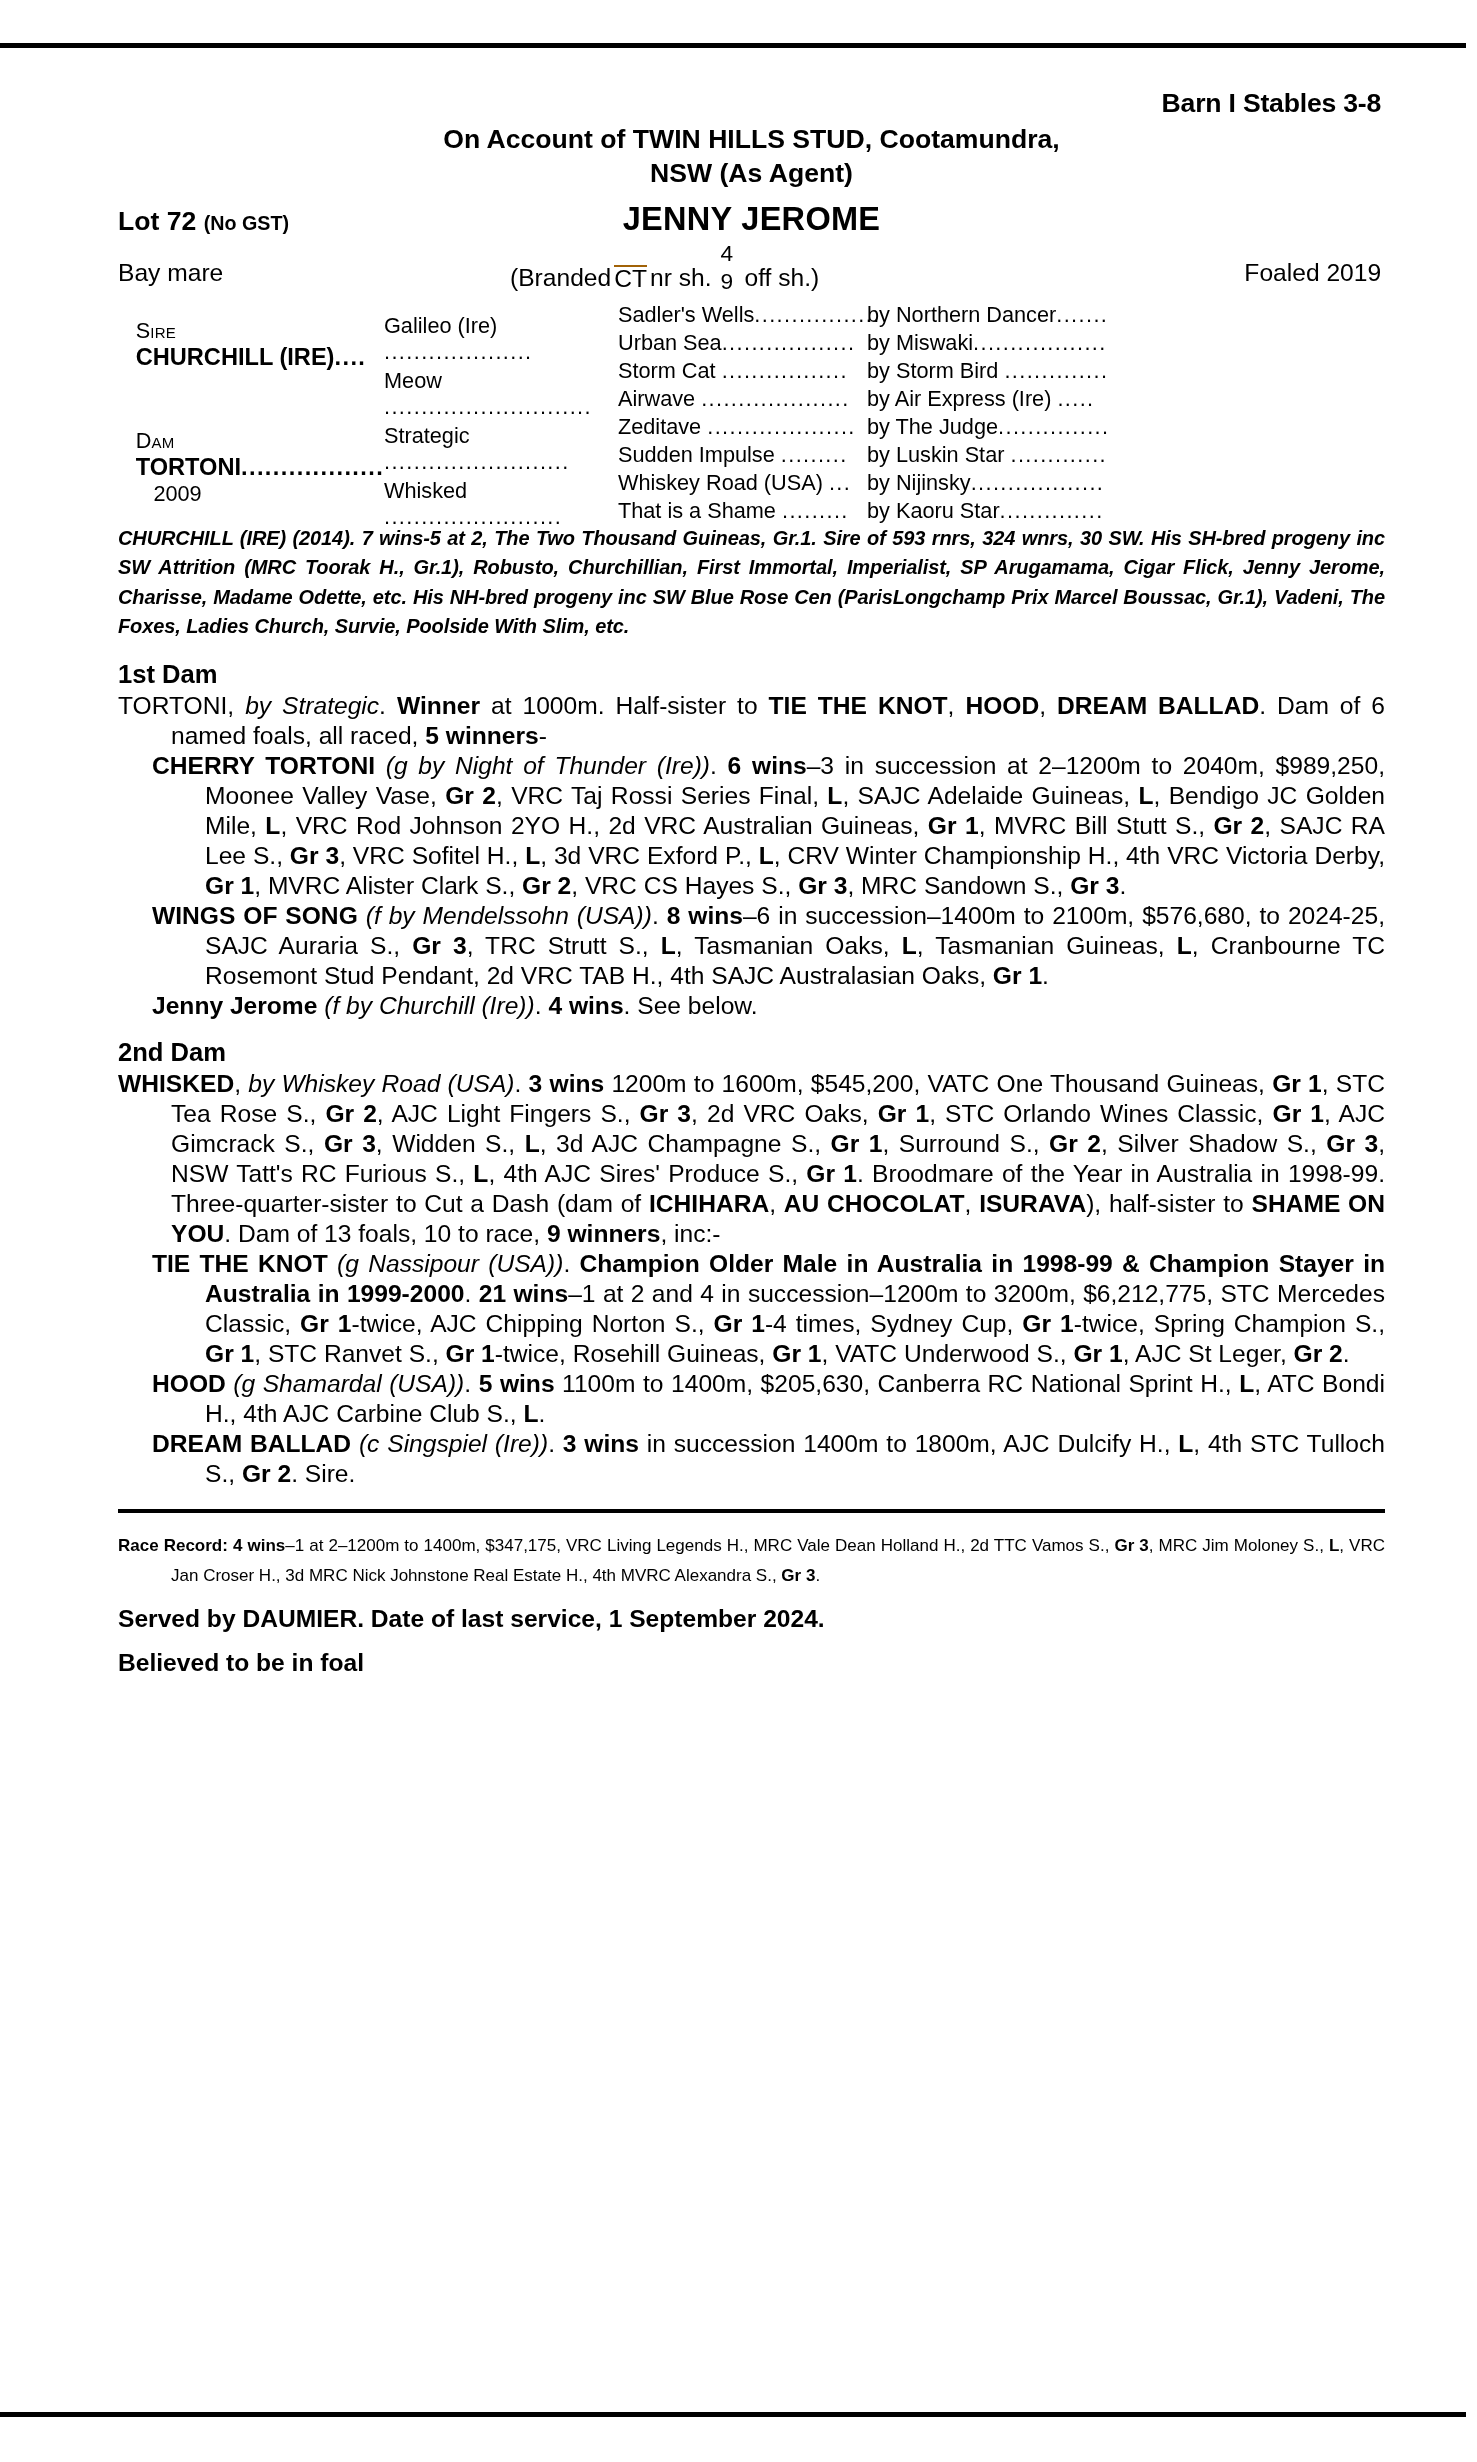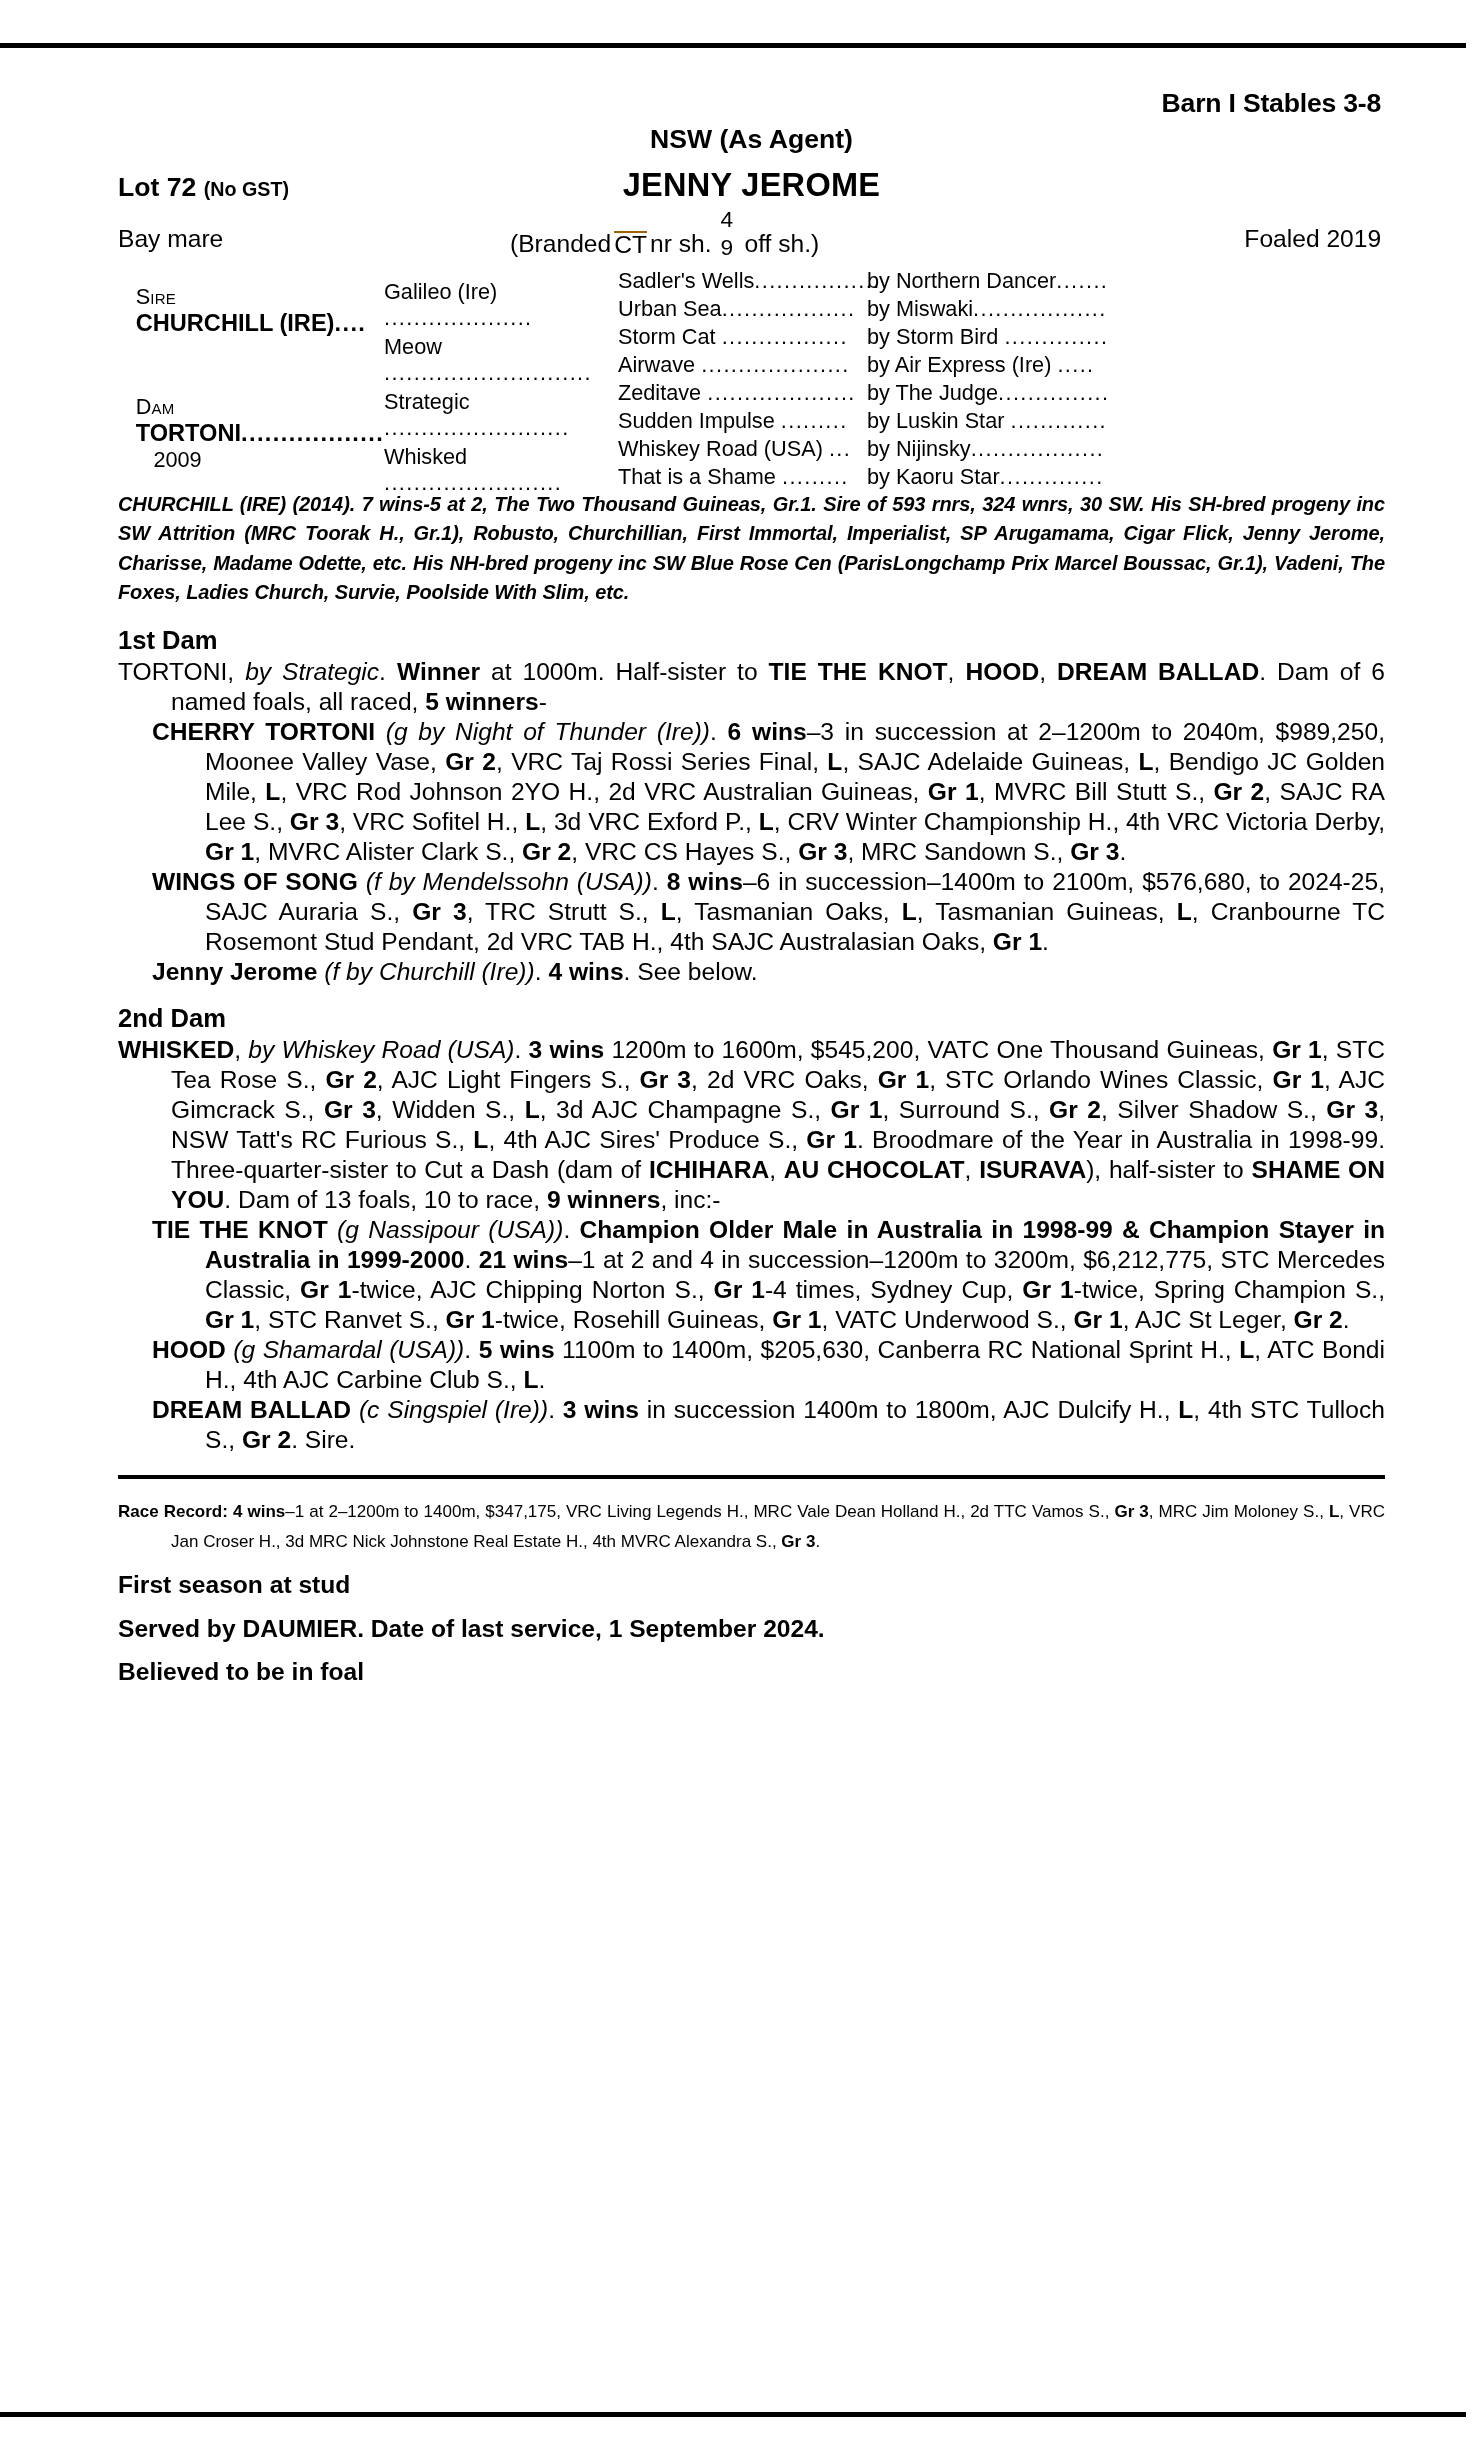--- a/index.html
+++ b/index.html
@@ -222,20 +222,21 @@
 <div class="page">
 
   <div class="rule-top"></div>
   <div class="rule-bottom"></div>
 
   <div class="content">
 
     <div class="barn-line">Barn I Stables 3-8</div>
 
     <div class="consignor">
+      <span class="l1">On Account of TWIN HILLS STUD, Cootamundra,</span>
       <span class="l2">NSW (As Agent)</span>
     </div>
 
     <div class="lot-row">
       <div class="lot-label">
         <span>Lot 72</span>
         <span class="gst">(No GST)</span>
       </div>
       <div class="horse-name">JENNY JEROME</div>
     </div>
@@ -312,19 +313,18 @@
     <div class="sec-head">2nd Dam</div>
     <div class="entry"><b>WHISKED</b>, <i>by Whiskey Road (USA)</i>. <b>3 wins</b> 1200m to 1600m, $545,200, VATC One Thousand Guineas, <b>Gr 1</b>, STC Tea Rose S., <b>Gr 2</b>, AJC Light Fingers S., <b>Gr 3</b>, 2d VRC Oaks, <b>Gr 1</b>, STC Orlando Wines Classic, <b>Gr 1</b>, AJC Gimcrack S., <b>Gr 3</b>, Widden S., <b>L</b>, 3d AJC Champagne S., <b>Gr 1</b>, Surround S., <b>Gr 2</b>, Silver Shadow S., <b>Gr 3</b>, NSW Tatt's RC Furious S., <b>L</b>, 4th AJC Sires' Produce S., <b>Gr 1</b>. Broodmare of the Year in Australia in 1998-99. Three-quarter-sister to Cut a Dash (dam of <b>ICHIHARA</b>, <b>AU CHOCOLAT</b>, <b>ISURAVA</b>), half-sister to <b>SHAME ON YOU</b>. Dam of 13 foals, 10 to race, <b>9 winners</b>, inc:-</div>
     <div class="entry sub"><b>TIE THE KNOT</b> <i>(g Nassipour (USA))</i>. <b>Champion Older Male in Australia in 1998-99 &amp; Champion Stayer in Australia in 1999-2000</b>. <b>21 wins</b>–1 at 2 and 4 in succession–1200m to 3200m, $6,212,775, STC Mercedes Classic, <b>Gr 1</b>-twice, AJC Chipping Norton S., <b>Gr 1</b>-4 times, Sydney Cup, <b>Gr 1</b>-twice, Spring Champion S., <b>Gr 1</b>, STC Ranvet S., <b>Gr 1</b>-twice, Rosehill Guineas, <b>Gr 1</b>, VATC Underwood S., <b>Gr 1</b>, AJC St Leger, <b>Gr 2</b>.</div>
     <div class="entry sub"><b>HOOD</b> <i>(g Shamardal (USA))</i>. <b>5 wins</b> 1100m to 1400m, $205,630, Canberra RC National Sprint H., <b>L</b>, ATC Bondi H., 4th AJC Carbine Club S., <b>L</b>.</div>
     <div class="entry sub"><b>DREAM BALLAD</b> <i>(c Singspiel (Ire))</i>. <b>3 wins</b> in succession 1400m to 1800m, AJC Dulcify H., <b>L</b>, 4th STC Tulloch S., <b>Gr 2</b>. Sire.</div>
 
     <div class="divider"></div>
 
     <div class="race-record"><b>Race Record: 4 wins</b>–1 at 2–1200m to 1400m, $347,175, VRC Living Legends H., MRC Vale Dean Holland H., 2d TTC Vamos S., <b>Gr 3</b>, MRC Jim Moloney S., <b>L</b>, VRC Jan Croser H., 3d MRC Nick Johnstone Real Estate H., 4th MVRC Alexandra S., <b>Gr 3</b>.</div>
 
-    <div class="footer-line">First season at stud</div>
     <div class="footer-line">Served by DAUMIER. Date of last service, 1 September 2024.</div>
     <div class="footer-line">Believed to be in foal</div>
 
   </div>
 </div>
 
 
 </body></html>

